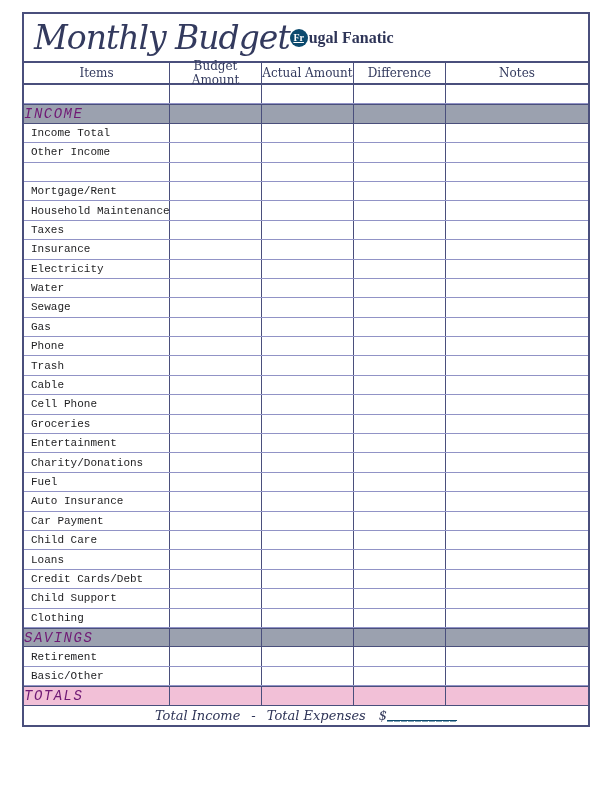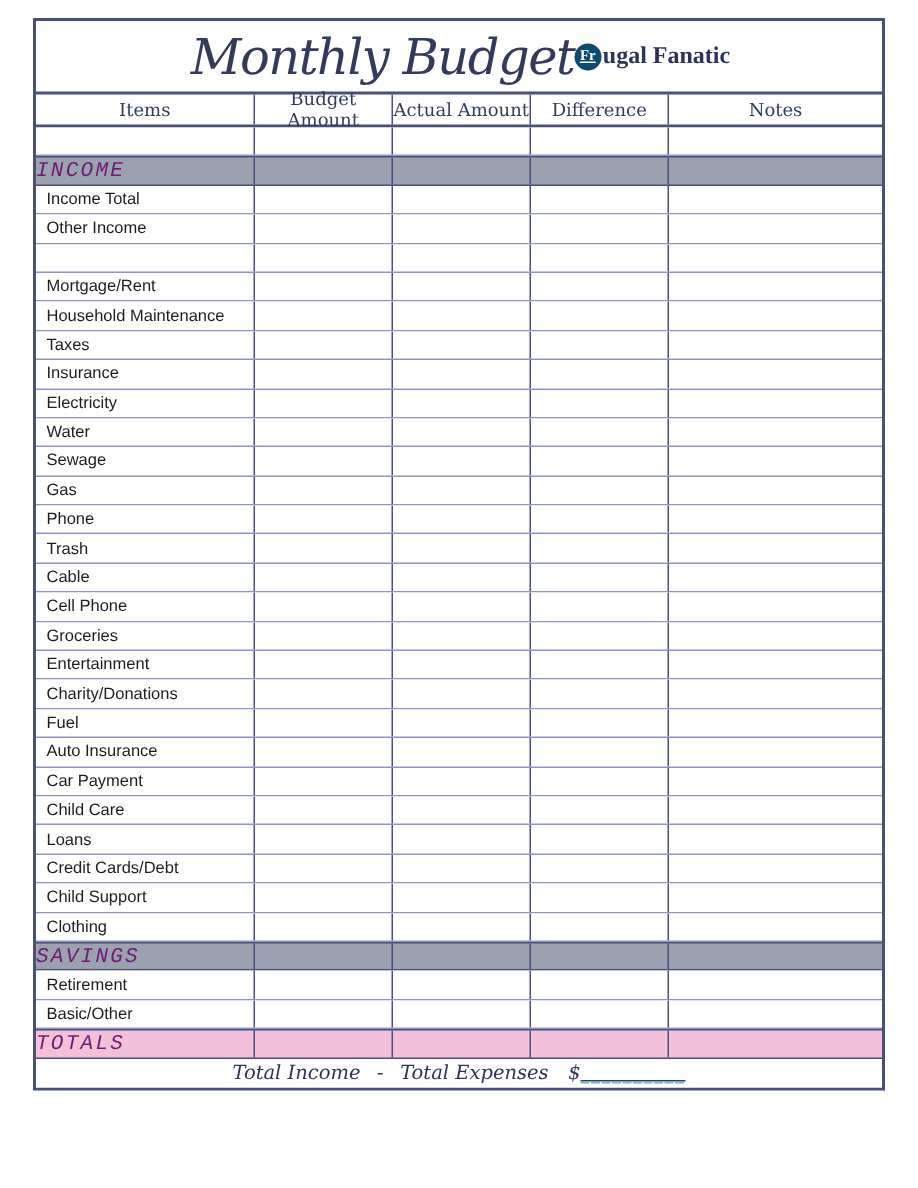--- a/index.html
+++ b/index.html
@@ -7,21 +7,21 @@
     width:612px;height:792px;background:#ffffff;position:relative;
     font-family:"Liberation Sans",sans-serif;overflow:hidden;
   }
   .sheet{
     position:absolute;left:22px;top:12px;width:568px;
     border:2px solid #4a4f7c;box-sizing:border-box;background:#fff;
   }
   
   .title-row{
     height:49px;border-bottom:2px solid #4a4f7c;
-    display:flex;align-items:center;justify-content:center;
+    display:flex;align-items:center;justify-content:flex-start;
     padding:0 8px 0 10px;box-sizing:border-box;
   }
   .title{
     font-family:"DejaVu Serif",serif;font-style:italic;
     font-size:33px;color:#333a5e;line-height:49px;white-space:nowrap;
     letter-spacing:-1px;
   }
   .brand{
     display:flex;align-items:center;
     font-family:"Liberation Serif",serif;font-weight:600;
@@ -39,21 +39,21 @@
     display:flex;align-items:center;justify-content:center;box-sizing:border-box;height:100%;
   }
   .head-cell + .head-cell{border-left:1.6px solid #4a4f7c;text-align:center;}
   .w0{width:145px;flex:0 0 auto;}
   .w1,.w2,.w3{width:92px;flex:0 0 auto;}
   .w4{flex:1 1 auto;}
   
   .row{height:19.4px;display:flex;border-bottom:1.4px solid #9193c6;box-sizing:border-box;background:#fff;}
   .cell{box-sizing:border-box;height:100%;display:flex;align-items:center;}
   .cell + .cell{border-left:1.6px solid #4a4f7c;}
-  .cell.lbl{font-size:11px;color:#1d1d1f;padding-left:7px;white-space:nowrap;overflow:hidden;}
+  .cell.lbl{font-size:11px;color:#1d1d1f;padding-left:7px;white-space:nowrap;overflow:hidden;font-family:Liberation Mono, monospace;}
   .row.section{border-top:1.4px solid #4a4f7c;border-bottom:1.4px solid #4a4f7c;}
   .row.section .cell.lbl{
     font-family:Liberation Mono, monospace;font-style:italic;
     font-size:14px;color:#701a75;letter-spacing:1.5px;padding-left:0;
   }
   .row.gray{background:#9ba1af;}
   .row.pink{background:#f2c0d7;}
   
   .footer-row{
     height:19px;display:flex;align-items:center;justify-content:center;

